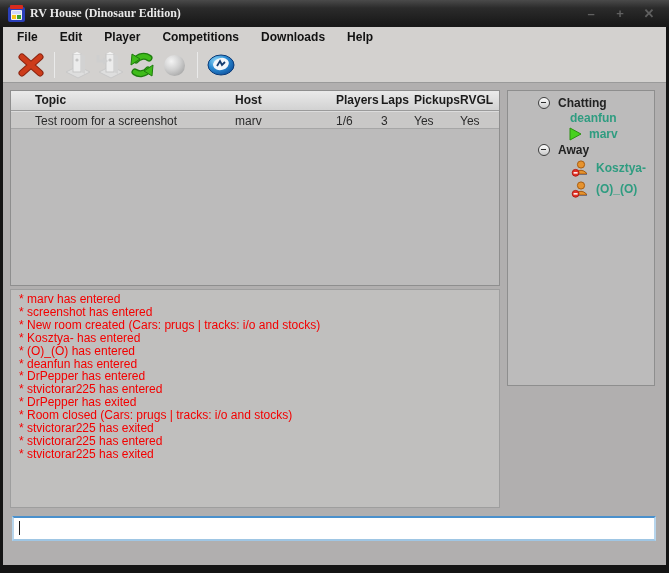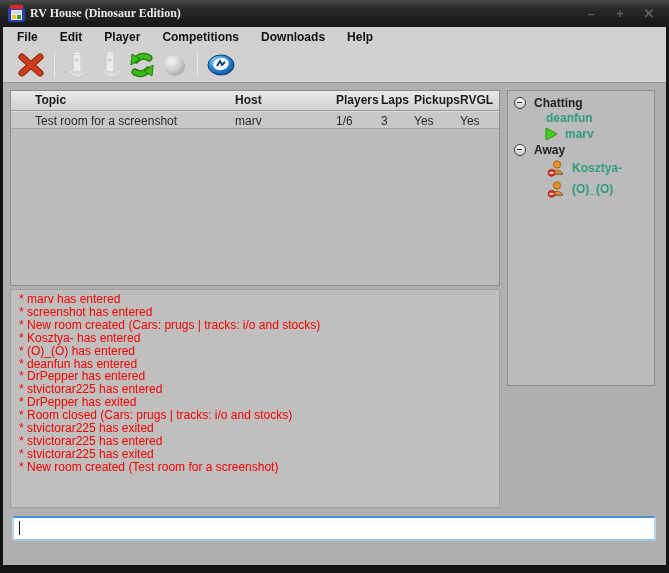--- a/index.html
+++ b/index.html
@@ -44,21 +44,21 @@
   .c-topic{left:8px;} .c-host{left:208px;} .c-players{left:309px;}
   .c-laps{left:354px;} .c-pickups{left:387px;} .c-rvgl{left:433px;}
 
   
   .log-panel { position:absolute; left:10px; top:289px; width:490px; height:219px;
     border:1px solid #9e9e9e; background:#c0bfbe; padding:3px 4px 0 8px; overflow:hidden; }
   .log-line { font-size:12px; line-height:12.9px; color:#f30000; white-space:nowrap; }
 
   
   .sidebar { position:absolute; left:507px; top:90px; width:148px; height:296px;
-    border:1px solid #8e8e8e; background:#bcbbbb; padding-top:4px; }
+    border:1px solid #8e8e8e; background:#bcbbbb; padding-top:4px;padding-left:24px; }
   .tree-row { display:flex; align-items:center; }
   .tree-group { height:15px; padding-left:6px; }
   .tree-minus { width:12px; height:12px; border-radius:50%; border:1.5px solid #3f3f3f;
     background:linear-gradient(#fdfdfd,#cacaca); position:relative; flex:0 0 auto; }
   .tree-minus::after { content:""; position:absolute; left:2px; top:4px; width:5px; height:1.5px; background:#2d2d2d; }
   .tree-group-label { margin-left:8px; font-size:12px; font-weight:600; color:#222; }
   .tree-user-name { font-size:12px; font-weight:700; color:#2f9c80; }
   .row-deanfun { height:15px; padding-left:38px; }
   .row-marv { height:17px; padding-left:36px; }
   .row-away-user { height:21px; padding-left:39px; }
@@ -194,21 +194,20 @@
     <div class="log-line">* Kosztya- has entered</div>
     <div class="log-line">* (O)_(O) has entered</div>
     <div class="log-line">* deanfun has entered</div>
     <div class="log-line">* DrPepper has entered</div>
     <div class="log-line">* stvictorar225 has entered</div>
     <div class="log-line">* DrPepper has exited</div>
     <div class="log-line">* Room closed (Cars: prugs | tracks: i/o and stocks)</div>
     <div class="log-line">* stvictorar225 has exited</div>
     <div class="log-line">* stvictorar225 has entered</div>
     <div class="log-line">* stvictorar225 has exited</div>
-    <div class="log-line">* New room created (Test room for a screenshot)</div>
   </div>
 
   <div class="sidebar">
     <div class="tree-row tree-group">
       <span class="tree-minus"></span>
       <span class="tree-group-label">Chatting</span>
     </div>
     <div class="tree-row row-deanfun">
       <span class="tree-user-name">deanfun</span>
     </div>

